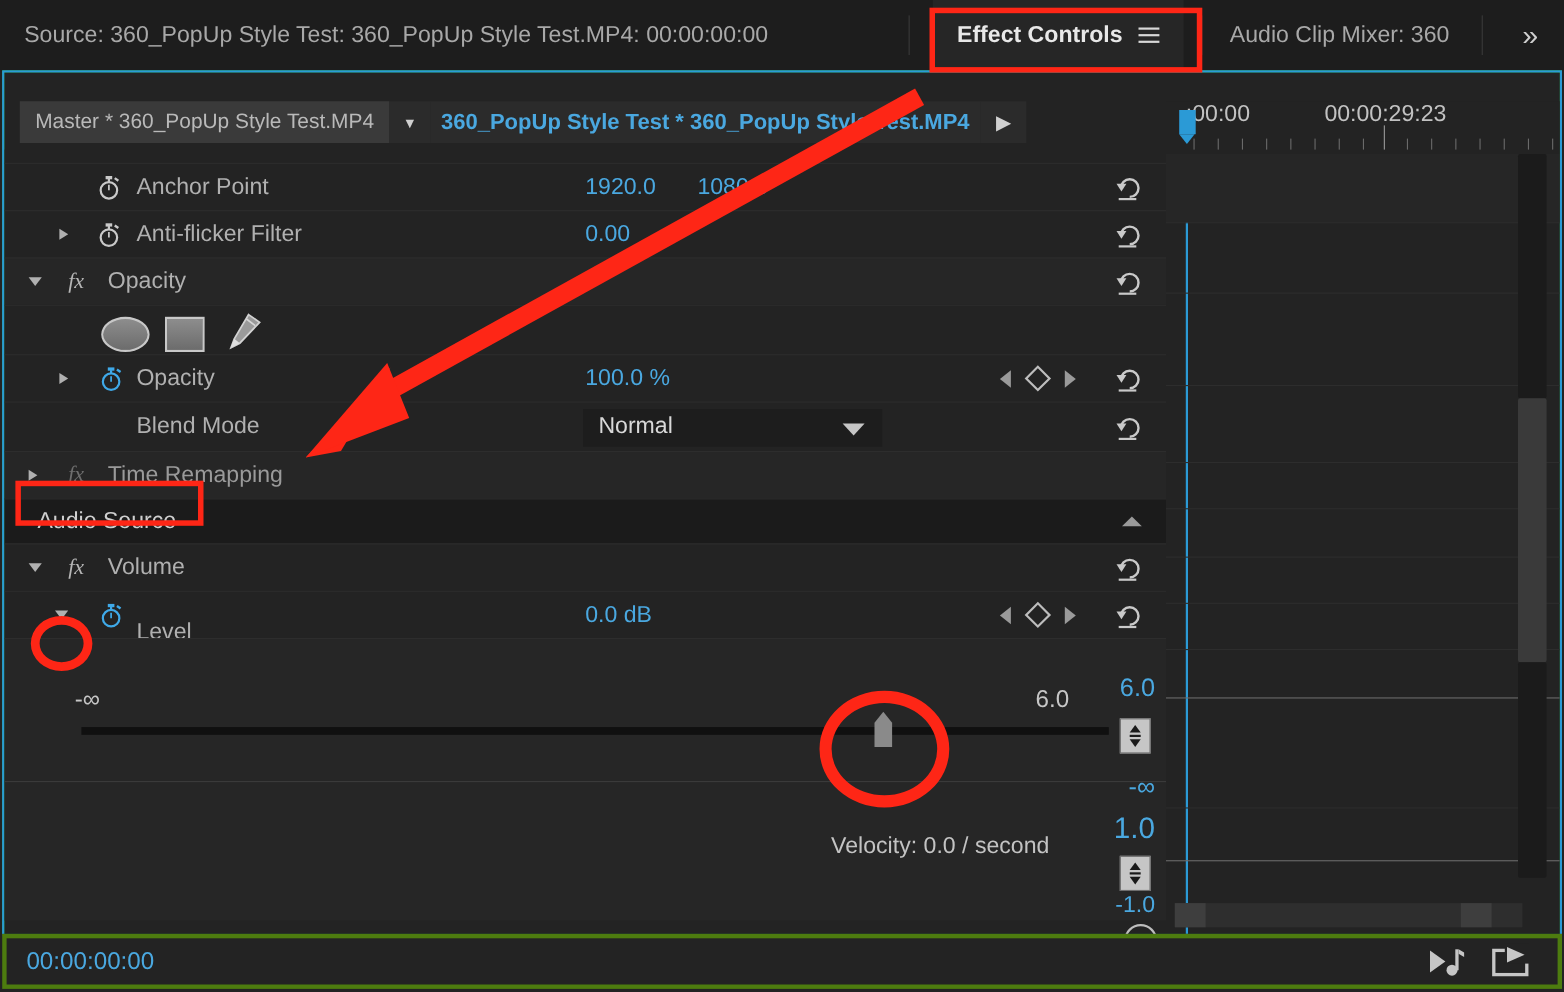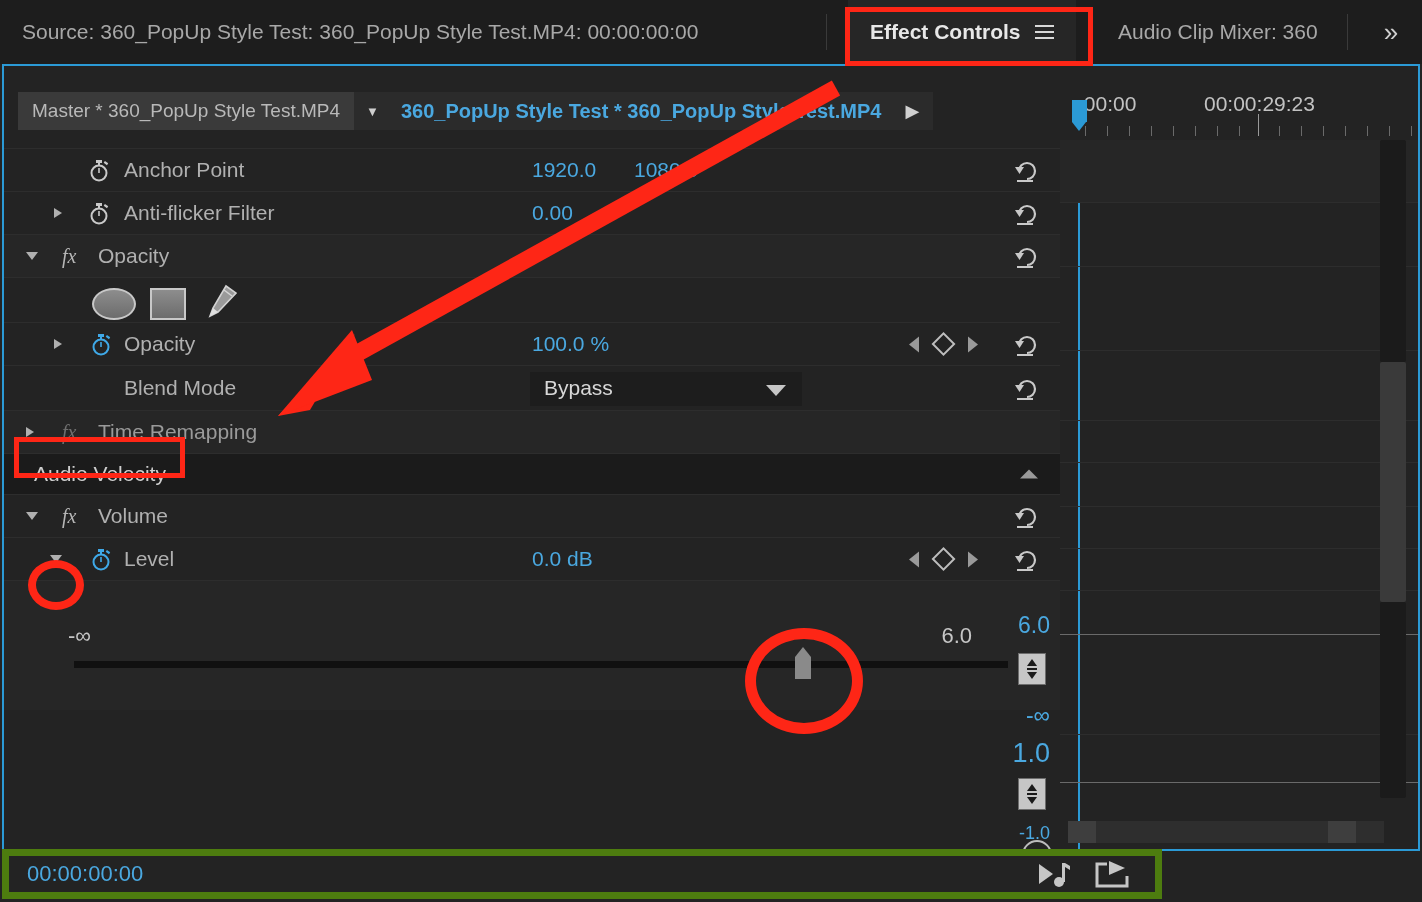--- a/index.html
+++ b/index.html
@@ -92,22 +92,22 @@
   .playhead{position:absolute;left:18px;top:74px;width:2px;height:709px;background:#2b9ad6;}
   .playhead-h{position:absolute;left:12px;top:34px;width:15px;height:22px;background:#2b9ad6;}
   .playhead-h:after{content:"";position:absolute;left:0;top:22px;width:0;height:0;
       border-left:7.5px solid transparent;border-right:7.5px solid transparent;border-top:9px solid #2b9ad6;}
   .trow{position:absolute;left:0;width:358px;border-top:1px solid #2d2d2d;}
   .vscroll{position:absolute;right:12px;width:26px;background:#3a3a3a;border-radius:2px;}
   .hscroll{position:absolute;left:8px;bottom:6px;width:316px;height:22px;background:#2e2e2e;}
   .hscroll i{position:absolute;top:0;width:28px;height:22px;background:#3e3e3e;}
 
   
-  .bottombar{position:absolute;left:2px;top:849px;width:1160px;height:50px;background:#232323;
-             border:7px solid #4d7c0f;box-sizing:border-box;}
+  .bottombar{position:absolute;left:2px;top:849px;width:1418px;height:50px;background:#232323;
+             border:4px solid #4d7c0f;box-sizing:border-box;}
   .bottombar .tc{position:absolute;left:18px;top:50%;transform:translateY(-50%);color:#4aa8e0;font-size:22px;}
   .bb-icon{position:absolute;top:50%;transform:translateY(-50%);}
 
   
   .ann{position:absolute;pointer-events:none;}
   .ann-box{border:5px solid #fe2616;box-sizing:border-box;}
   .ann-ell{border:8px solid #fe2616;border-radius:50%;box-sizing:border-box;}
   .ann-ell2{border:11px solid #fe2616;border-radius:50%;box-sizing:border-box;}
 </style>
 </head>
@@ -227,38 +227,38 @@
           <svg class="reset" viewBox="0 0 26 26">
             <path d="M5 14 A8 8 0 1 1 13 22" fill="none" stroke="#c9c9c9" stroke-width="2.2"></path>
             <polygon points="1,10 10,10 5.5,17" fill="#c9c9c9"></polygon>
             <rect x="3" y="23" width="16" height="2" fill="#c9c9c9"></rect>
           </svg>
         </div>
 
         <div class="row" style="height:44px;">
           <span class="label" style="left:120px;">Blend Mode</span>
           <div style="position:absolute;left:526px;top:6px;width:272px;height:34px;background:#1d1d1d;">
-            <span style="position:absolute;left:14px;top:4px;color:#d8d8d8;font-size:21px;">Bypass</span>
+            <span style="position:absolute;left:14px;top:4px;color:#d8d8d8;font-size:21px;">Normal</span>
             <span style="position:absolute;right:16px;top:13px;width:0;height:0;border-left:10px solid transparent;border-right:10px solid transparent;border-top:11px solid #c6c6c6;"></span>
           </div>
           <svg class="reset" viewBox="0 0 26 26">
             <path d="M5 14 A8 8 0 1 1 13 22" fill="none" stroke="#c9c9c9" stroke-width="2.2"></path>
             <polygon points="1,10 10,10 5.5,17" fill="#c9c9c9"></polygon>
             <rect x="3" y="23" width="16" height="2" fill="#c9c9c9"></rect>
           </svg>
         </div>
 
         <div class="row alt" style="height:42px;">
           <span class="disc" style="left:22px;"></span>
           <span class="fx dim" style="left:58px;"><i>fx</i></span>
           <span class="label" style="left:94px;color:#9a9a9a;">Time Remapping</span>
         </div>
 
         <div class="secthdr">
-          <span class="st">Audio Velocity</span>
+          <span class="st">Audio Source</span>
           <span class="collapse"></span>
         </div>
 
         <div class="row" style="height:42px;">
           <span class="disc open closed-0" style="left:22px;"></span>
           <span class="fx" style="left:58px;"><i>fx</i></span>
           <span class="label" style="left:94px;">Volume</span>
           <svg class="reset" viewBox="0 0 26 26">
             <path d="M5 14 A8 8 0 1 1 13 22" fill="none" stroke="#c9c9c9" stroke-width="2.2"></path>
             <polygon points="1,10 10,10 5.5,17" fill="#c9c9c9"></polygon>
@@ -269,21 +269,21 @@
 
         <div class="row" style="height:42px;">
           <span class="disc open indent" style="left:46px;"></span>
           <svg class="sw" style="left:86px;" viewBox="0 0 22 24">
             <circle cx="11" cy="15" r="7.5" fill="none" stroke="#3fa9e8" stroke-width="2"></circle>
             <rect x="8" y="2" width="6" height="3" fill="#3fa9e8"></rect>
             <rect x="10" y="4.5" width="2" height="3.5" fill="#3fa9e8"></rect>
             <rect x="16" y="4" width="4" height="2.2" fill="#3fa9e8" transform="rotate(35 18 5)"></rect>
             <line x1="11" y1="15" x2="11" y2="10" stroke="#3fa9e8" stroke-width="1.6"></line>
           </svg>
-          <span class="label" style="left:120px;">Level</span>
+          <span class="label" style="left:120px;margin-top:16px;">Level</span>
           <span class="value" style="left:528px;">0.0 dB</span>
           <span class="kf" style="left:905px;">
             <span class="tri-l"></span>
             <span class="dia"></span>
             <span class="tri-r"></span>
           </span>
           <svg class="reset" viewBox="0 0 26 26">
             <path d="M5 14 A8 8 0 1 1 13 22" fill="none" stroke="#c9c9c9" stroke-width="2.2"></path>
             <polygon points="1,10 10,10 5.5,17" fill="#c9c9c9"></polygon>
             <rect x="3" y="23" width="16" height="2" fill="#c9c9c9"></rect>
@@ -292,20 +292,23 @@
 
         <div class="grapharea" style="height:129px;border-top:1px solid #2d2d2d;">
           <span class="graph-minf">-∞</span>
           <span class="graph-max">6.0</span>
           <div class="slidertrack"></div>
           <svg class="sliderthumb" viewBox="0 0 22 32">
             <polygon points="11,0 19,10 19,32 3,32 3,10" fill="#8a8a8a"></polygon>
           </svg>
         </div>
 
+        <div class="grapharea" style="height:126px;border-top:1px solid #3a3a3a;">
+          <span class="velocity" style="top:46px;">Velocity: 0.0 / second</span>
+        </div>
 
       </div>
 
       <div style="position:absolute;left:975px;top:536px;width:81px;height:247px;">
         <span style="position:absolute;right:10px;top:10px;color:#4aa8e0;font-size:23px;">6.0</span>
         <div style="position:absolute;right:14px;top:51px;width:26px;height:30px;background:#c6c6c6;border:1px solid #6d6d6d;">
           <svg viewBox="0 0 26 30" style="width:100%;height:100%;">
             <polygon points="13,5 18,12 8,12" fill="#1a1a1a"></polygon>
             <polygon points="13,25 18,18 8,18" fill="#1a1a1a"></polygon>
             <rect x="8" y="14" width="10" height="2" fill="#1a1a1a"></rect>
@@ -313,21 +316,21 @@
         </div>
         <span style="position:absolute;right:10px;top:100px;color:#4aa8e0;font-size:23px;">-∞</span>
         <span style="position:absolute;right:10px;top:136px;color:#4aa8e0;font-size:27px;">1.0</span>
         <div style="position:absolute;right:14px;top:176px;width:26px;height:30px;background:#c6c6c6;border:1px solid #6d6d6d;">
           <svg viewBox="0 0 26 30" style="width:100%;height:100%;">
             <polygon points="13,5 18,12 8,12" fill="#1a1a1a"></polygon>
             <polygon points="13,25 18,18 8,18" fill="#1a1a1a"></polygon>
             <rect x="8" y="14" width="10" height="2" fill="#1a1a1a"></rect>
           </svg>
         </div>
-        <span style="position:absolute;right:10px;top:209px;color:#4aa8e0;font-size:18px;margin-top:12px;">-1.0</span>
+        <span style="position:absolute;right:10px;top:209px;color:#4aa8e0;font-size:21px;">-1.0</span>
       </div>
 
       <div style="position:absolute;left:1018px;top:774px;width:26px;height:26px;border:2px solid #bdbdbd;border-radius:50%;"></div>
     </div>
 
     <div class="timecol">
       <div class="ruler">
         <span class="tc" style="left:18px;">:00:00</span>
         <span class="tc" style="left:144px;">00:00:29:23</span>
         <div class="ticks">

